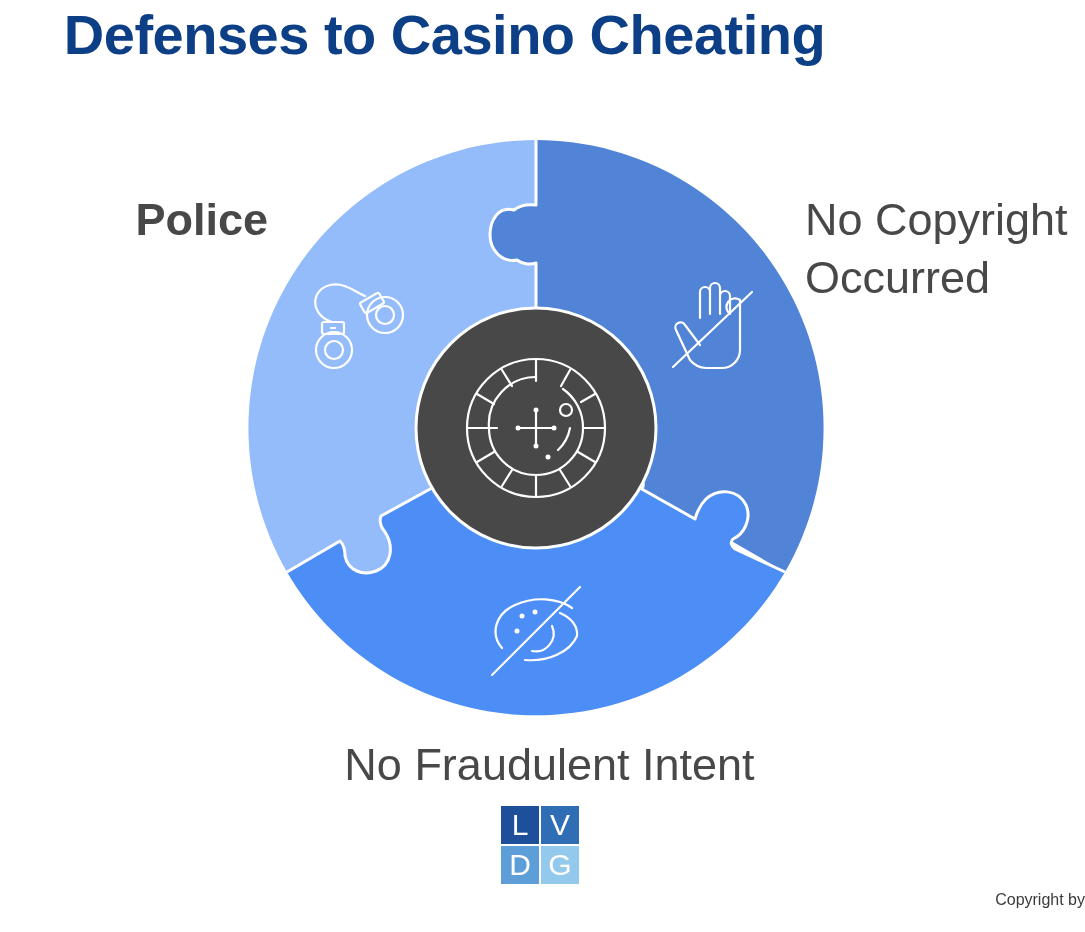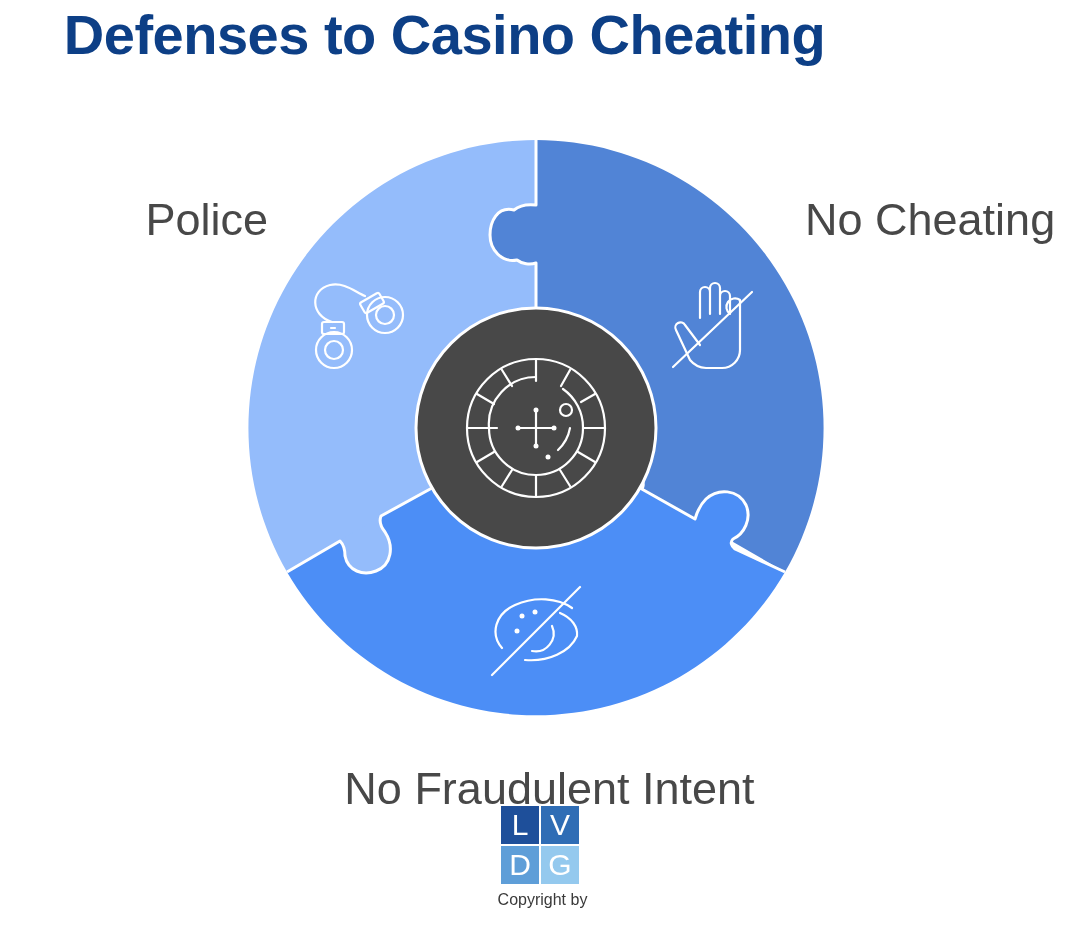--- a/index.html
+++ b/index.html
@@ -1,25 +1,25 @@
 <!DOCTYPE html>
 <html><head>
 <meta charset="utf-8">
 <style>
   html, body { margin:0; padding:0; background:#ffffff; }
   body { width:1085px; height:932px; position:relative; overflow:hidden; font-family:"Liberation Sans", sans-serif; }
   .title { position:absolute; left:0; width:889px; top:2px; text-align:center; font-size:56px; font-weight:bold; color:#0d3f86; letter-spacing:-0.5px; }
   .label { position:absolute; font-size:45px; color:#484848; line-height:58px; }
-  .label-left { right:817px; top:191px; text-align:center; }
+  .label-left { right:817px; top:191px; text-align:center;font-weight:bold; }
   .label-right { left:805px; top:191px; text-align:left; }
-  .label-bottom { left:0; width:1085px; top:736px; text-align:center; padding-left:14px; box-sizing:border-box;margin-top:24px; }
+  .label-bottom { left:0; width:1085px; top:736px; text-align:center; padding-left:14px; box-sizing:border-box; }
   svg.diagram { position:absolute; left:0; top:0; }
   .logo { position:absolute; left:501px; top:806px; width:78px; height:78px; }
   .logo .cell { position:absolute; width:38px; height:38px; color:#ffffff; font-size:30px; text-align:center; line-height:38px; font-weight:normal; }
-  .copyright { position:absolute; left:0; width:1085px; top:890px; text-align:center; font-size:16px; color:#3a3a3a; line-height:20px; }
+  .copyright { position:absolute; left:0; width:1085px; top:890px; text-align:right; font-size:16px; color:#3a3a3a; line-height:20px; }
 </style>
 </head>
 <body>
 
 <div class="title">Defenses to Casino Cheating</div>
 
 <svg class="diagram" width="1085" height="932" viewBox="0 0 1085 932">
 
   <g>
     <path d="M536,140 L536,205 C528,204 520,205 514,210 C497,206 490,222 490,235 C490,250 502,263 517,260 C522,264 530,265 536,263 L536,428 L287,572 A288,288 0 0 1 536,140 Z" fill="#94bcfb"></path>
@@ -100,21 +100,22 @@
     <circle cx="522" cy="616" r="2.5"></circle>
       <circle cx="535" cy="612" r="2.5"></circle>
       <circle cx="517" cy="631" r="2.5"></circle>
   </g>
 </svg>
 
 <div class="label label-left">
   <div>Police</div>
 </div>
 <div class="label label-right">
-  <div>No Cheating</div>
+  <div>No Copyright</div>
+  <div>Occurred</div>
 </div>
 <div class="label label-bottom">
   <div>No Fraudulent Intent</div>
 </div>
 
 <div class="logo">
   <div class="cell" style="left:0;top:0;background:#1e4f9a;">L</div>
   <div class="cell" style="left:40px;top:0;background:#2f6db5;">V</div>
   <div class="cell" style="left:0;top:40px;background:#5e9ed8;">D</div>
   <div class="cell" style="left:40px;top:40px;background:#94c9ee;">G</div>

